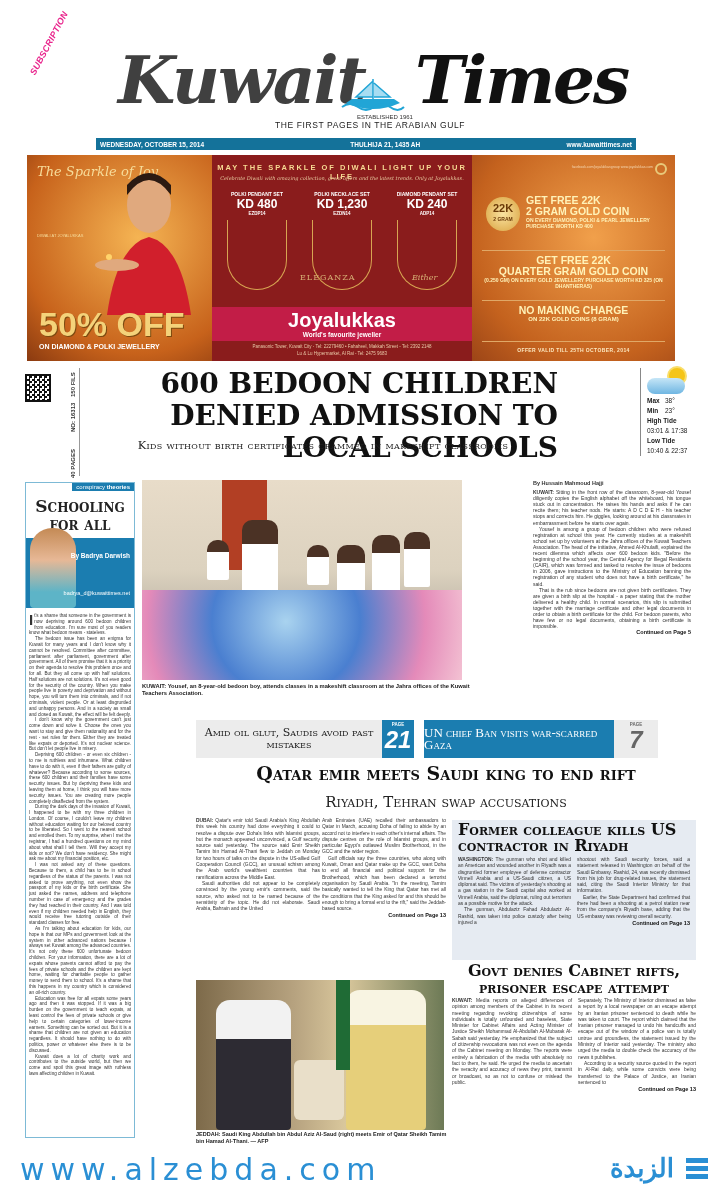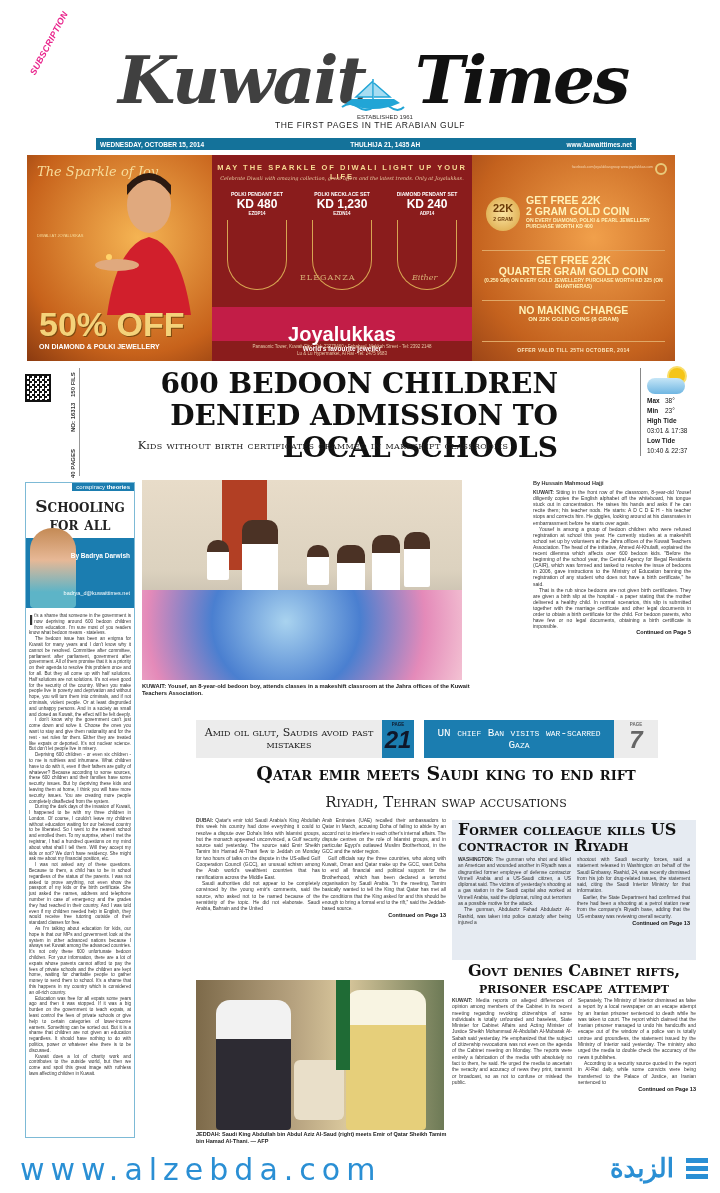--- a/index.html
+++ b/index.html
@@ -24,21 +24,21 @@
 .ad-50{left:12px;top:150px;font-size:34px;font-weight:bold;color:#f4d27a;text-shadow:1px 1px 0 #7b4a10}
 .ad-diamond{left:12px;top:188px;font-size:7px;font-weight:bold;color:#fff}
 .ad-headline{top:8px;left:0;width:100%;text-align:center;color:#f6d992;font-weight:bold;font-size:7.5px;letter-spacing:2px}
 .ad-celebrate{top:20px;left:0;width:100%;text-align:center;color:#e8caa0;font-family:"DejaVu Serif",serif;font-style:italic;font-size:5px}
 .ad-product{top:36px;width:86px;text-align:center;color:#fff}
 .ad-product .pn{font-size:5px;font-weight:bold}
 .ad-product .pp{font-size:12px;font-weight:bold}
 .ad-product .pc{font-size:4.5px;font-weight:bold}
 .ad-necklace{width:60px;height:70px;border:1.5px solid #d7a552;border-top:none;border-radius:0 0 30px 30px;margin:4px auto 0}
 .ad-brandbar{left:0;top:152px;width:100%;height:34px;background:#c21d47;text-align:center;color:#fff}
-.ad-brand{font-size:20px;font-weight:bold;line-height:22px;margin-top:16px}
+.ad-brand{font-size:20px;font-weight:bold;line-height:22px;margin-top:2px}
 .ad-brand-sub{font-size:6.5px;font-weight:bold}
 .ad-address{top:188px;left:0;width:100%;text-align:center;font-size:4.5px;color:#e9c9a8;line-height:7px}
 .ad-coin{left:14px;top:42px;width:34px;height:34px;border-radius:50%;background:radial-gradient(#f9e2a0,#d9a23e);color:#6a3a08;font-weight:bold;font-size:11px;line-height:11px;display:flex;flex-direction:column;align-items:center;justify-content:center}
 .ad-coin small{font-size:5px}
 .ad-r1{left:54px;top:40px;text-align:left}
 .ad-r1 .big{font-size:10.5px;font-weight:bold;line-height:11px;color:#fff2b8}
 .ad-r1 .small{font-size:5px;font-weight:bold;line-height:6px;color:#fff2b8}
 .ad-r2{left:0;top:100px;width:100%}
 .ad-r2 .big{font-size:10.5px;font-weight:bold;line-height:11px;color:#fff2b8}
 .ad-r2 .small{font-size:5px;font-weight:bold;line-height:6px;color:#fff2b8}
@@ -82,23 +82,23 @@
 #caption-main{left:142px;top:683px;width:330px;font-size:5.8px;font-weight:bold;line-height:7px;color:#222}
 
 #main-art{left:533px;top:480px;width:158px;font-size:5px;line-height:6.1px;color:#333;text-align:justify}
 #main-art .by{font-weight:bold;font-size:5.5px;margin-bottom:3px}
 #main-art p{text-indent:6px}
 #main-art p:first-of-type{text-indent:0}
 .cont{font-weight:bold;text-align:right;font-size:5.5px;color:#111}
 
 #teaser1{left:196px;top:720px;width:218px;height:38px;background:#ececec;display:flex;align-items:center}
 #teaser1 .t{flex:1;text-align:center;font-family:"DejaVu Serif",serif;font-variant:small-caps;font-size:11px;line-height:12px;color:#222}
-#teaser1 .pg{width:32px;height:38px;background:#1b7db0;color:#0f172a;text-align:center}
+#teaser1 .pg{width:32px;height:38px;background:#1b7db0;color:#ffffff;text-align:center}
 #teaser2{left:424px;top:720px;width:234px;height:38px;background:#1b7db0;display:flex;align-items:center}
-#teaser2 .t{flex:1;text-align:center;font-family:Liberation Mono, monospace;font-variant:small-caps;font-size:11px;line-height:12px;color:#fff}
+#teaser2 .t{flex:1;text-align:left;font-family:Liberation Serif, serif;font-variant:small-caps;font-size:13px;line-height:12px;color:#fff}
 #teaser2 .pg{width:44px;height:38px;background:#ececec;color:#666;text-align:center}
 .pg .lbl{font-size:4.5px;font-weight:bold;display:block;margin-top:2px}
 .pg .num{font-size:24px;font-weight:bold;line-height:26px;font-style:italic}
 
 #qatar-headline{left:196px;top:762px;width:500px;text-align:center;font-family:"DejaVu Serif",serif;font-weight:bold;font-variant:small-caps;font-size:19px;color:#111}
 #qatar-sub{left:196px;top:793px;width:500px;text-align:center;font-family:"DejaVu Serif",serif;font-variant:small-caps;font-size:15px;color:#222}
 .body6{font-size:4.9px;line-height:6.3px;color:#333;text-align:justify}
 .body6 p{text-indent:6px}
 .body6 p:first-child{text-indent:0}
 #qatar-c1{left:196px;top:818px;width:124px}

